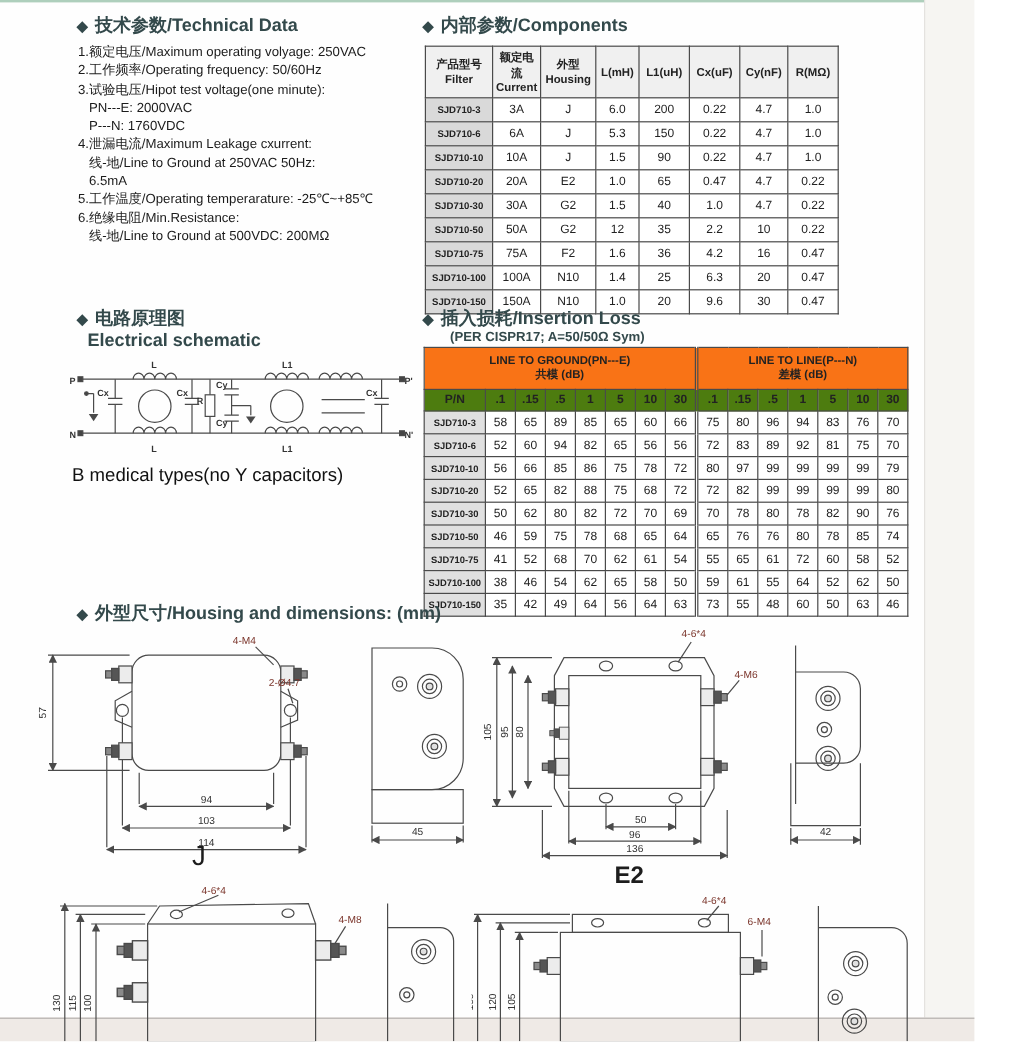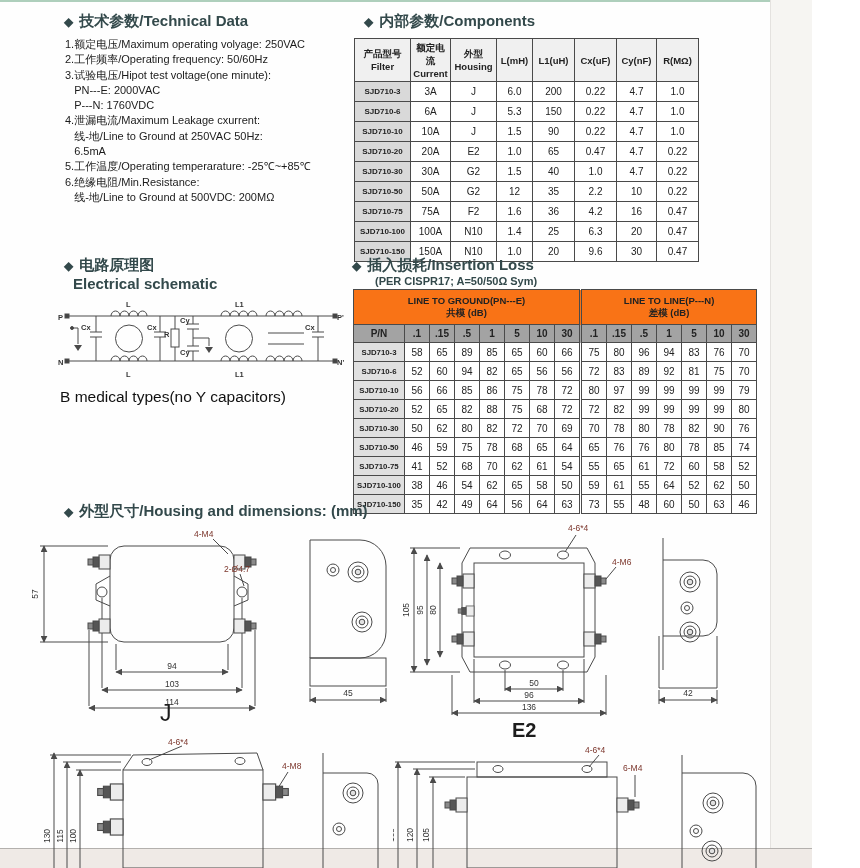--- a/index.html
+++ b/index.html
@@ -18,21 +18,21 @@
   th, td { border:1px solid #4a4a4a; text-align:center; color:#222; }
 
   .comp { position:absolute; left:354px; top:38px; font-size:10px; table-layout:fixed; }
   .comp th { font-weight:bold; }
   .comp thead th, .comp tr:first-child th { height:40px; background:#f0f0f0; font-size:9.5px; }
   .comp td { height:17px; font-size:10px; background:#fff; }
   .comp .rh { background:#d9d9d9; font-size:8px; height:17px; }
 
   .loss { position:absolute; left:353px; top:289px; font-size:10px; }
   .loss .grp { background:#f97316; font-size:9.5px; height:32px; font-weight:bold; line-height:12px; padding:1px 2px; }
-  .loss .fq, .loss .pnh { height:15px; font-size:10px; background:#a3a3a3; width:22px; }
+  .loss .fq, .loss .pnh { height:15px; font-size:10px; background:#4d7c0f; width:22px; }
   .loss .pnh { width:48px; }
   .loss td { height:16px; font-size:10px; width:22px; background:#fff; }
   .loss .rh { background:#e0e0e0; font-size:7.8px; width:48px; }
   .loss .dbl { border-left:3px double #4a4a4a; }
 
   .caption { position:absolute; left:60px; top:388px; font-size:15.5px; color:#111; }
   .draw { position:absolute; }
   .typelabel { position:absolute; color:#1d1d1d; }
   .j-label { left:160px; top:700px; font-size:23px; }
   .e2-label { left:512px; top:719px; font-size:20px; font-weight:bold; }
@@ -72,21 +72,21 @@
         <path d="M0,0 L10,5 L0,10 z" fill="#4a4a4a"></path>
       </marker>
     </defs>
   </svg>
 
   <div class="sec-title" style="left:64px; top:12px;">
     <span class="bullet">◆</span><span>技术参数/Technical Data</span>
   </div>
   <div class="tech-lines"><div>1.额定电压/Maximum operating volyage: 250VAC</div><div>2.工作频率/Operating frequency: 50/60Hz</div><div>3.试验电压/Hipot test voltage(one minute):</div><div>   PN---E: 2000VAC</div><div>   P---N: 1760VDC</div><div>4.泄漏电流/Maximum Leakage cxurrent:</div><div>   线-地/Line to Ground at 250VAC 50Hz:</div><div>   6.5mA</div><div>5.工作温度/Operating temperarature: -25℃~+85℃</div><div>6.绝缘电阻/Min.Resistance:</div><div>   线-地/Line to Ground at 500VDC: 200MΩ</div></div>
 
-  <div class="sec-title" style="left:364px; top:12px;">
+  <div class="sec-title" style="left:352px; top:12px;">
     <span class="bullet">◆</span><span>内部参数/Components</span>
   </div>
   <table class="comp">
     <colgroup>
         <col style="width:56px">
         <col style="width:40px">
         <col style="width:46px">
         <col style="width:36px">
         <col style="width:42px">
         <col style="width:42px">

